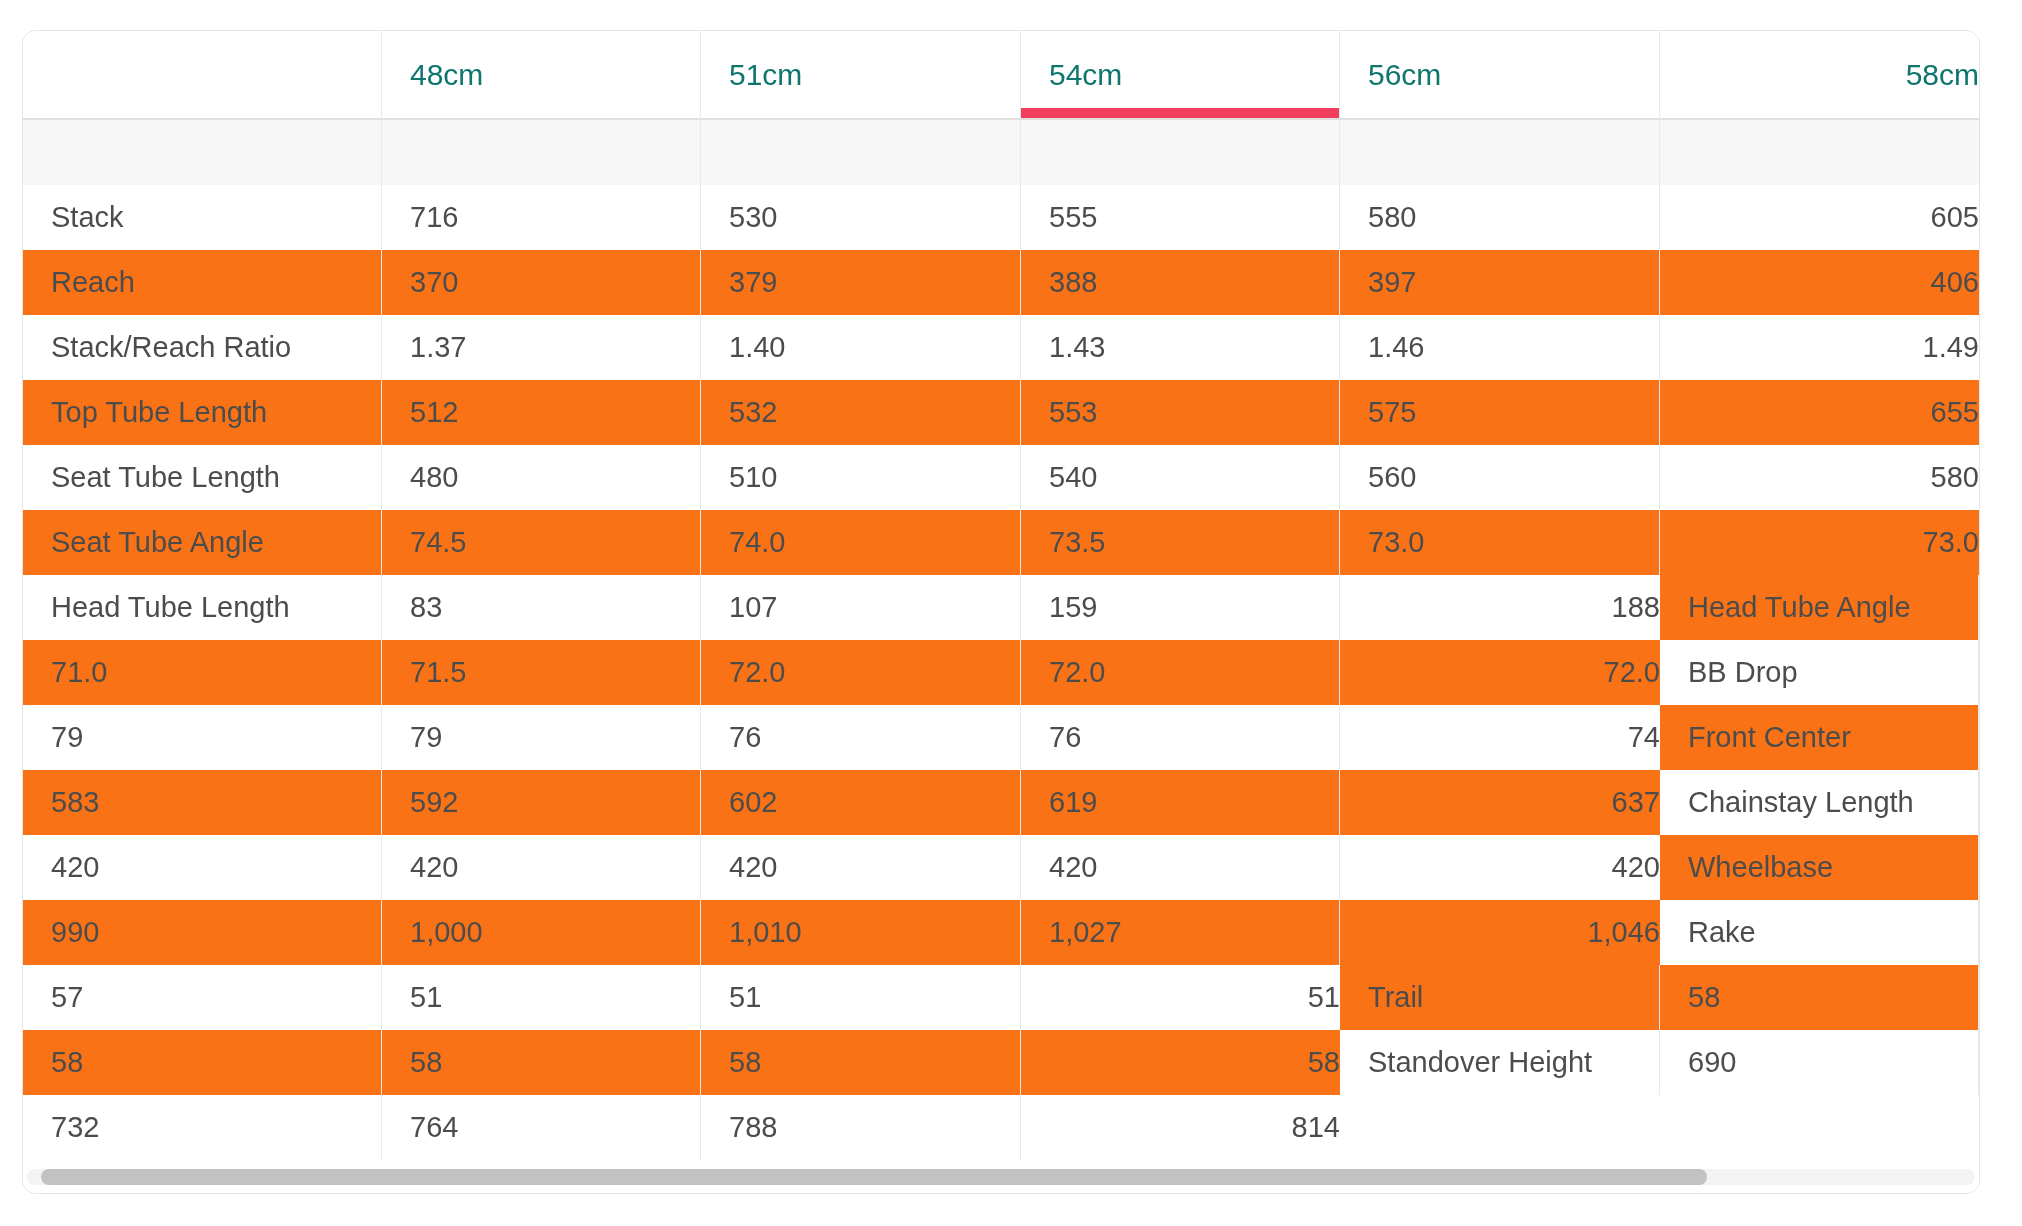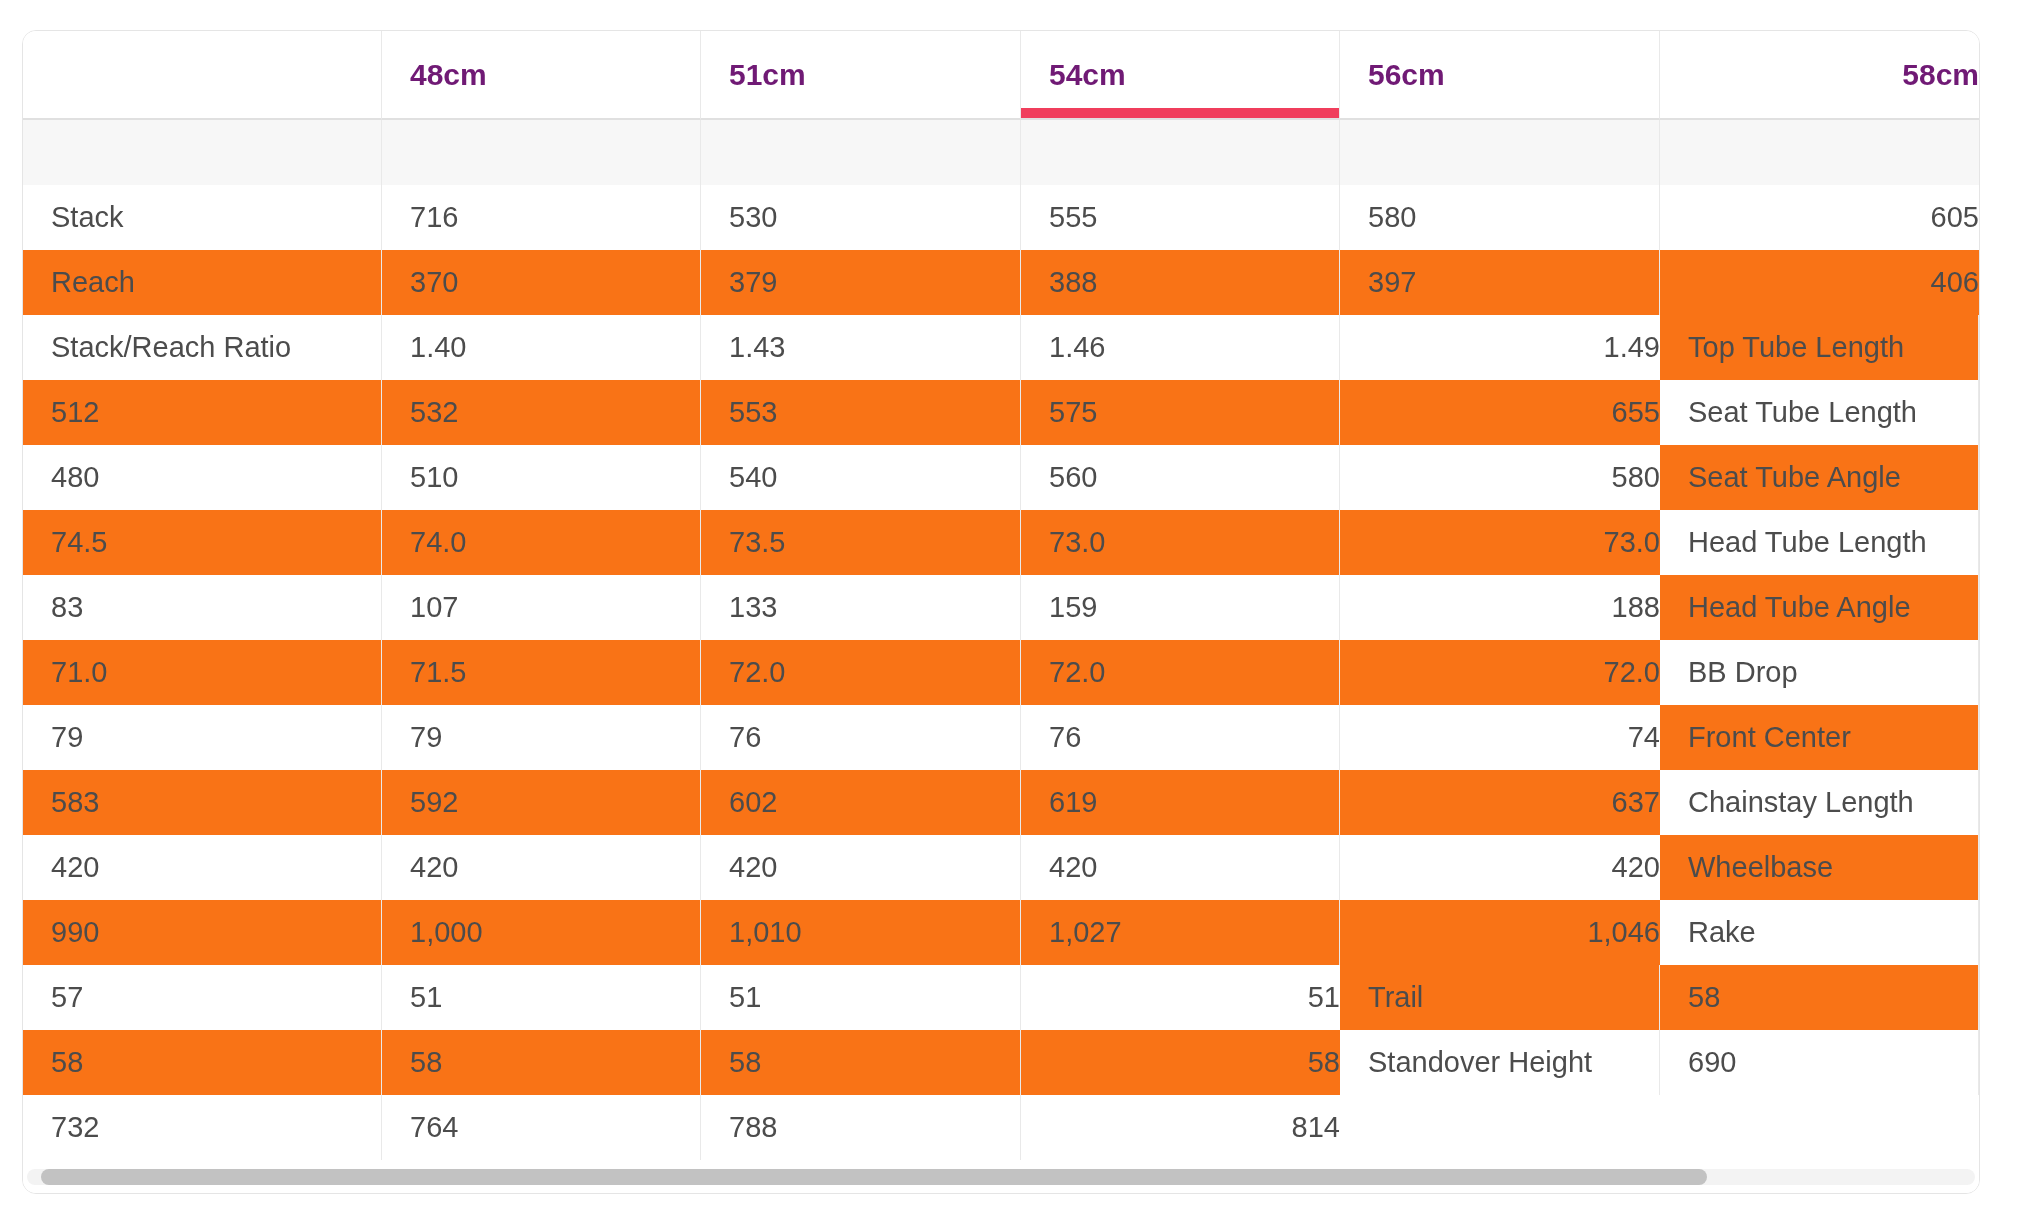--- a/index.html
+++ b/index.html
@@ -27,23 +27,23 @@
     padding-left:28px;
     border-right:1px solid #e9e9e9;
     color:#4c4c4c;
     font-size:29px;
     white-space:nowrap;
     overflow:hidden;
   }
   .cell.col-last{border-right:none;justify-content:flex-end;}
   .th{
     height:89px;
-    font-weight:bold;
+    font-weight:normal;
     font-size:30px;
-    color:#701a75;
+    color:#0f766e;
     border-bottom:2px solid #e0e0e0;
     position:relative;
     background:#ffffff;
     cursor:pointer;
   }
   .th.label-col{cursor:default;}
   .tab-underline{
     position:absolute;left:0;right:0;bottom:-2px;height:12px;
   }
   .spacer{height:65px;background:#f7f7f7;}
@@ -124,20 +124,23 @@
       <div class="cell td row-alt">
         <span>397</span>
       </div>
       <div class="cell td row-alt col-last">
         <span>406</span>
       </div>
       <div class="cell td">
         <span>Stack/Reach Ratio</span>
       </div>
       <div class="cell td">
+        <span>1.37</span>
+      </div>
+      <div class="cell td">
         <span>1.40</span>
       </div>
       <div class="cell td">
         <span>1.43</span>
       </div>
       <div class="cell td">
         <span>1.46</span>
       </div>
       <div class="cell td col-last">
         <span>1.49</span>
@@ -197,23 +200,20 @@
         <span>73.0</span>
       </div>
       <div class="cell td">
         <span>Head Tube Length</span>
       </div>
       <div class="cell td">
         <span>83</span>
       </div>
       <div class="cell td">
         <span>107</span>
-      </div>
-      <div class="cell td">
-        <span>133</span>
       </div>
       <div class="cell td">
         <span>159</span>
       </div>
       <div class="cell td col-last">
         <span>188</span>
       </div>
       <div class="cell td row-alt">
         <span>Head Tube Angle</span>
       </div>

